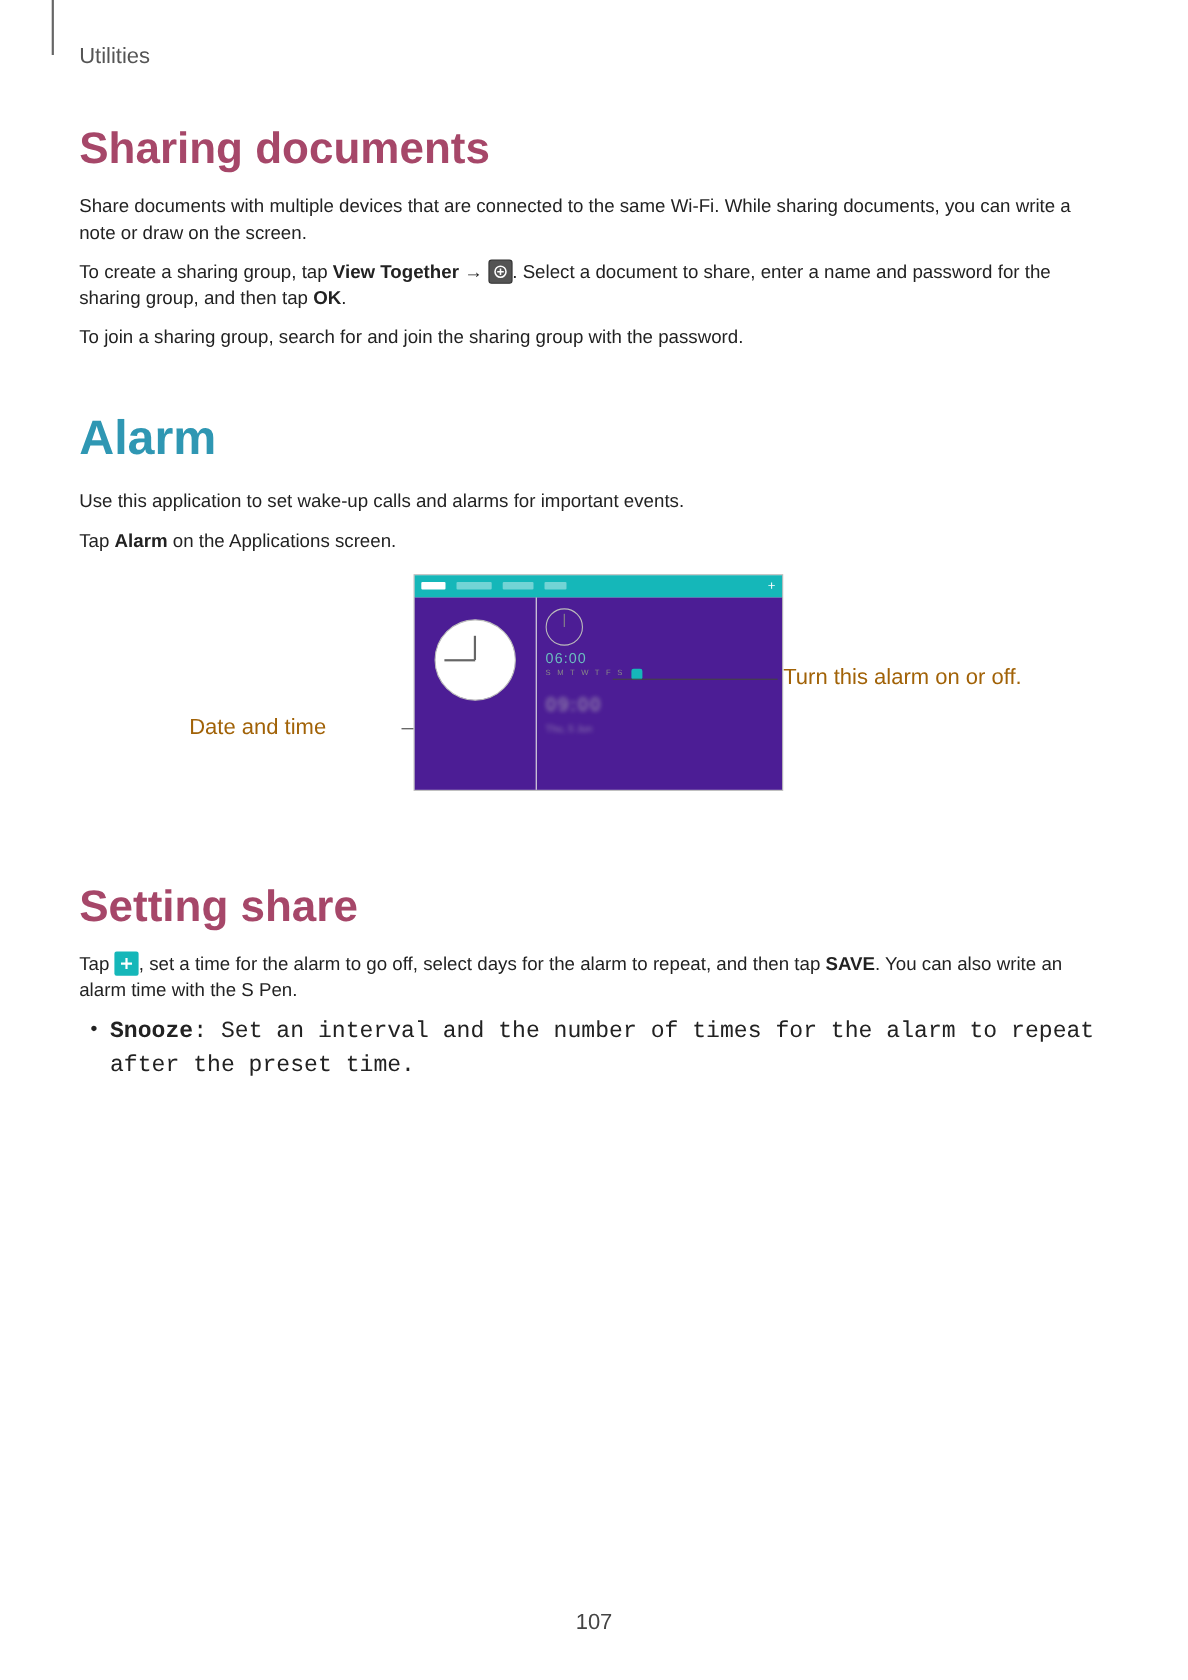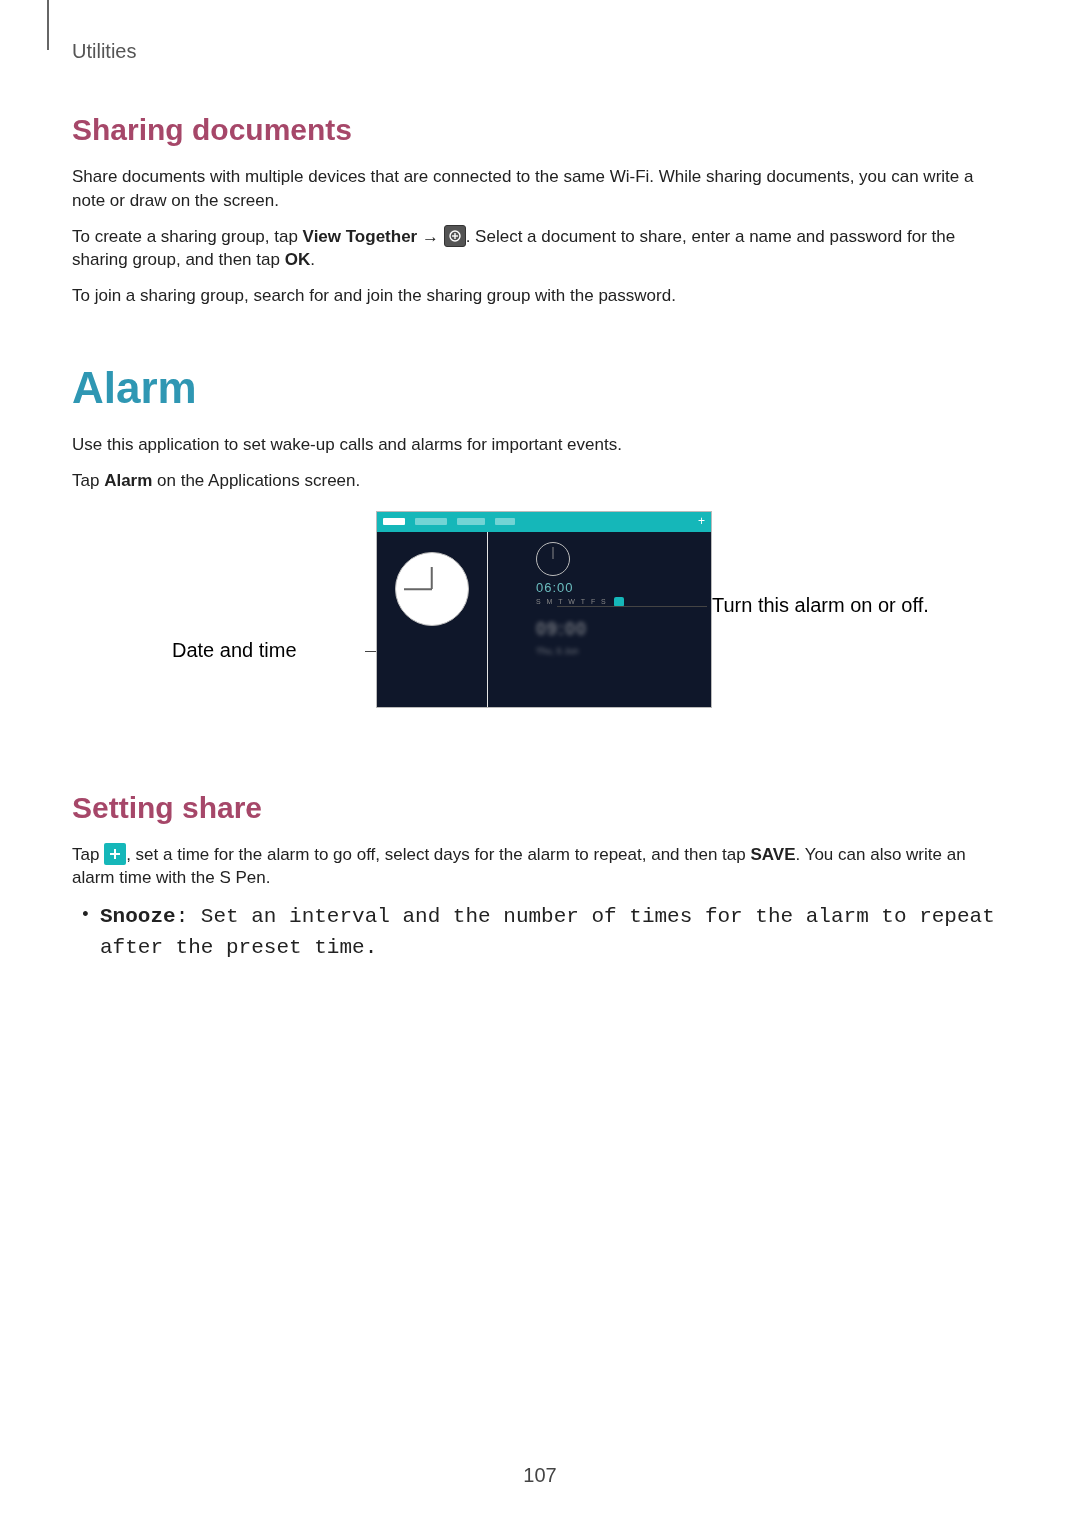--- a/index.html
+++ b/index.html
@@ -25,21 +25,21 @@
     height: 50px;
     background: #666;
   }
   .breadcrumb {
     font-size: 20px;
     color: #555;
     margin: 10px 0 50px 0;
   }
   h2.subheading {
     color: #a64769;
-    font-size: 30px;
+    font-size: 40px;
     font-weight: 700;
     margin: 0 0 18px 0;
   }
   h1.heading {
     color: #2f97b3;
     font-size: 44px;
     font-weight: 700;
     margin: 55px 0 20px 0;
   }
   p.body {
@@ -108,22 +108,21 @@
     position: absolute;
     right: 6px;
     top: 3px;
     color: #fff;
     font-size: 12px;
     line-height: 12px;
   }
   .screen-body {
     display: flex;
     height: calc(100% - 20px);
-    background: #0f172a;
-    gap: 40px;
+    background: #4c1d95;
   }
   .clock-col {
     width: 110px;
     display: flex;
     align-items: flex-start;
     justify-content: center;
     padding-top: 20px;
     border-right: 1px solid #e5e5e5;
   }
   .analog-clock {
@@ -209,21 +208,21 @@
     letter-spacing: 1px;
   }
   .blurred-sub {
     font-size: 9px;
     color: #c0c0c0;
     margin-top: 6px;
   }
   .callout {
     position: absolute;
     font-size: 20px;
-    color: #000000;
+    color: #a16207;
     white-space: nowrap;
   }
   .callout-left {
     left: 100px;
     top: 128px;
     text-align: right;
   }
   .callout-right {
     left: 640px;
     top: 83px;

